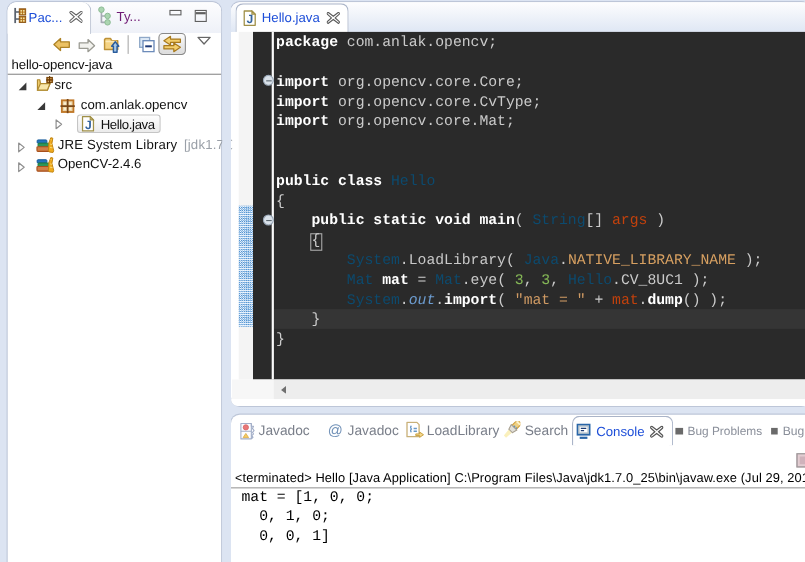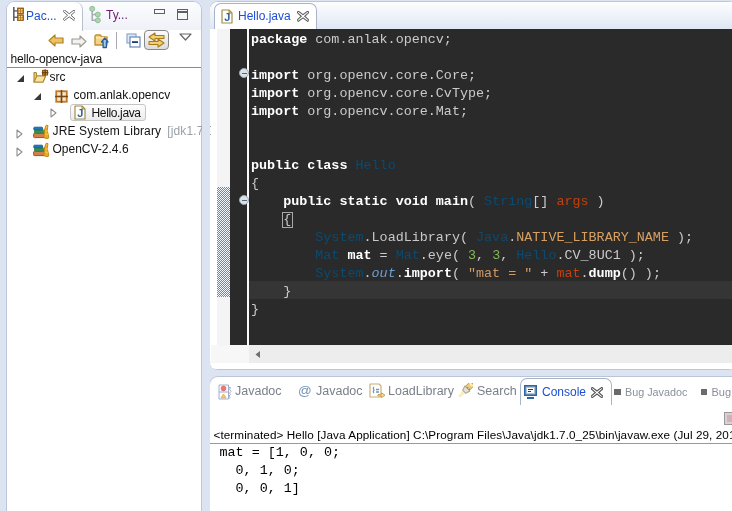--- a/index.html
+++ b/index.html
@@ -254,21 +254,21 @@
  <rect x="0.8" y="0.8" width="11.4" height="9.4" fill="#b8c4cc" stroke="#2a66a8" stroke-width="1.6"></rect>
  <rect x="3" y="3" width="7" height="5" fill="#fff"></rect>
  <path d="M4 4.5 L9 4.5 M4 6.5 L7 6.5" stroke="#1c3c74" stroke-width="1.2"></path>
  <rect x="3" y="12" width="7" height="2" fill="#2a66a8"></rect>
 </svg>
 <div class="abs tabtxt" style="left:542px;top:385px">Console</div>
 <svg class="abs" style="left:591px;top:387px" width="12" height="11" viewBox="0 0 14 12">
  <path d="M1.5 0 L7 4.2 L12.5 0 L14 1.5 L9 6 L14 10.5 L12.5 12 L7 7.8 L1.5 12 L0 10.5 L5 6 L0 1.5 Z" fill="none" stroke="#555" stroke-width="1.3"></path>
 </svg>
 <div class="abs" style="left:614px;top:388.5px;width:6.5px;height:6.5px;background:#6a6a6a"></div>
-<div class="abs" style="left:625px;top:386px;font-size:10.8px;color:#8a8f9a">Bug Javadoc</div>
+<div class="abs" style="left:625px;top:386px;font-size:10.8px;color:#8a8f9a">Bug Problems</div>
 <div class="abs" style="left:700.5px;top:388.5px;width:6.5px;height:6.5px;background:#6a6a6a"></div>
 <div class="abs" style="left:711.5px;top:386px;font-size:11px;color:#8a8f9a">Bug</div>
 <div id="pinkbtn"></div>
 <div id="term">&lt;terminated&gt; Hello [Java Application] C:\Program Files\Java\jdk1.7.0_25\bin\javaw.exe (Jul 29, 2013</div>
 <div id="underl"></div>
 <div id="conout">mat = [1, 0, 0;
   0, 1, 0;
   0, 0, 1]</div>
 <div class="abs" style="left:202px;top:2px;width:8px;height:509px;background:#dce4f2"></div>
 

